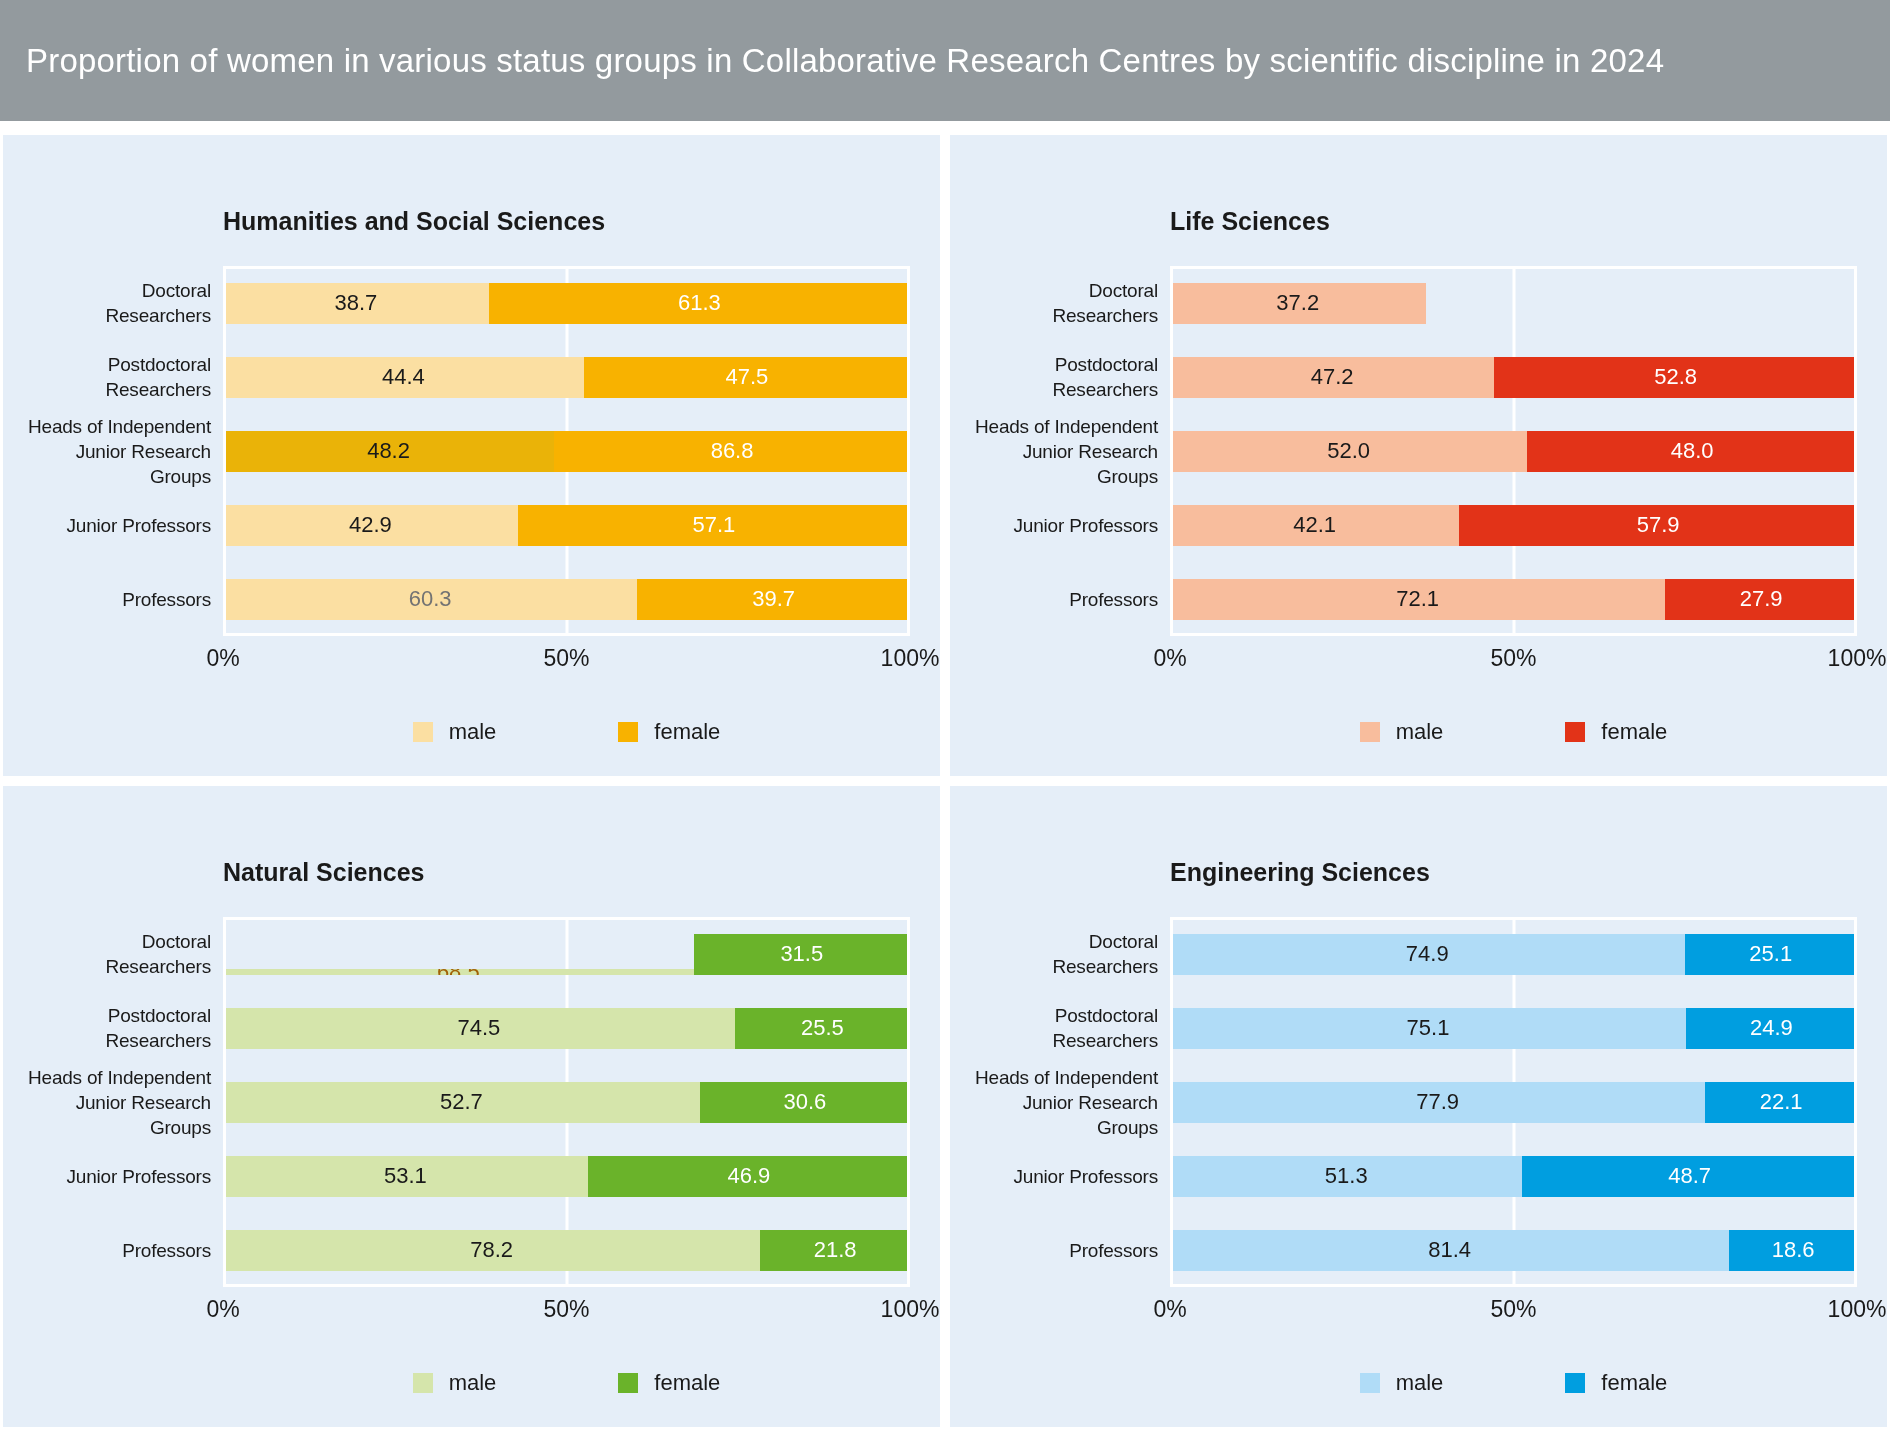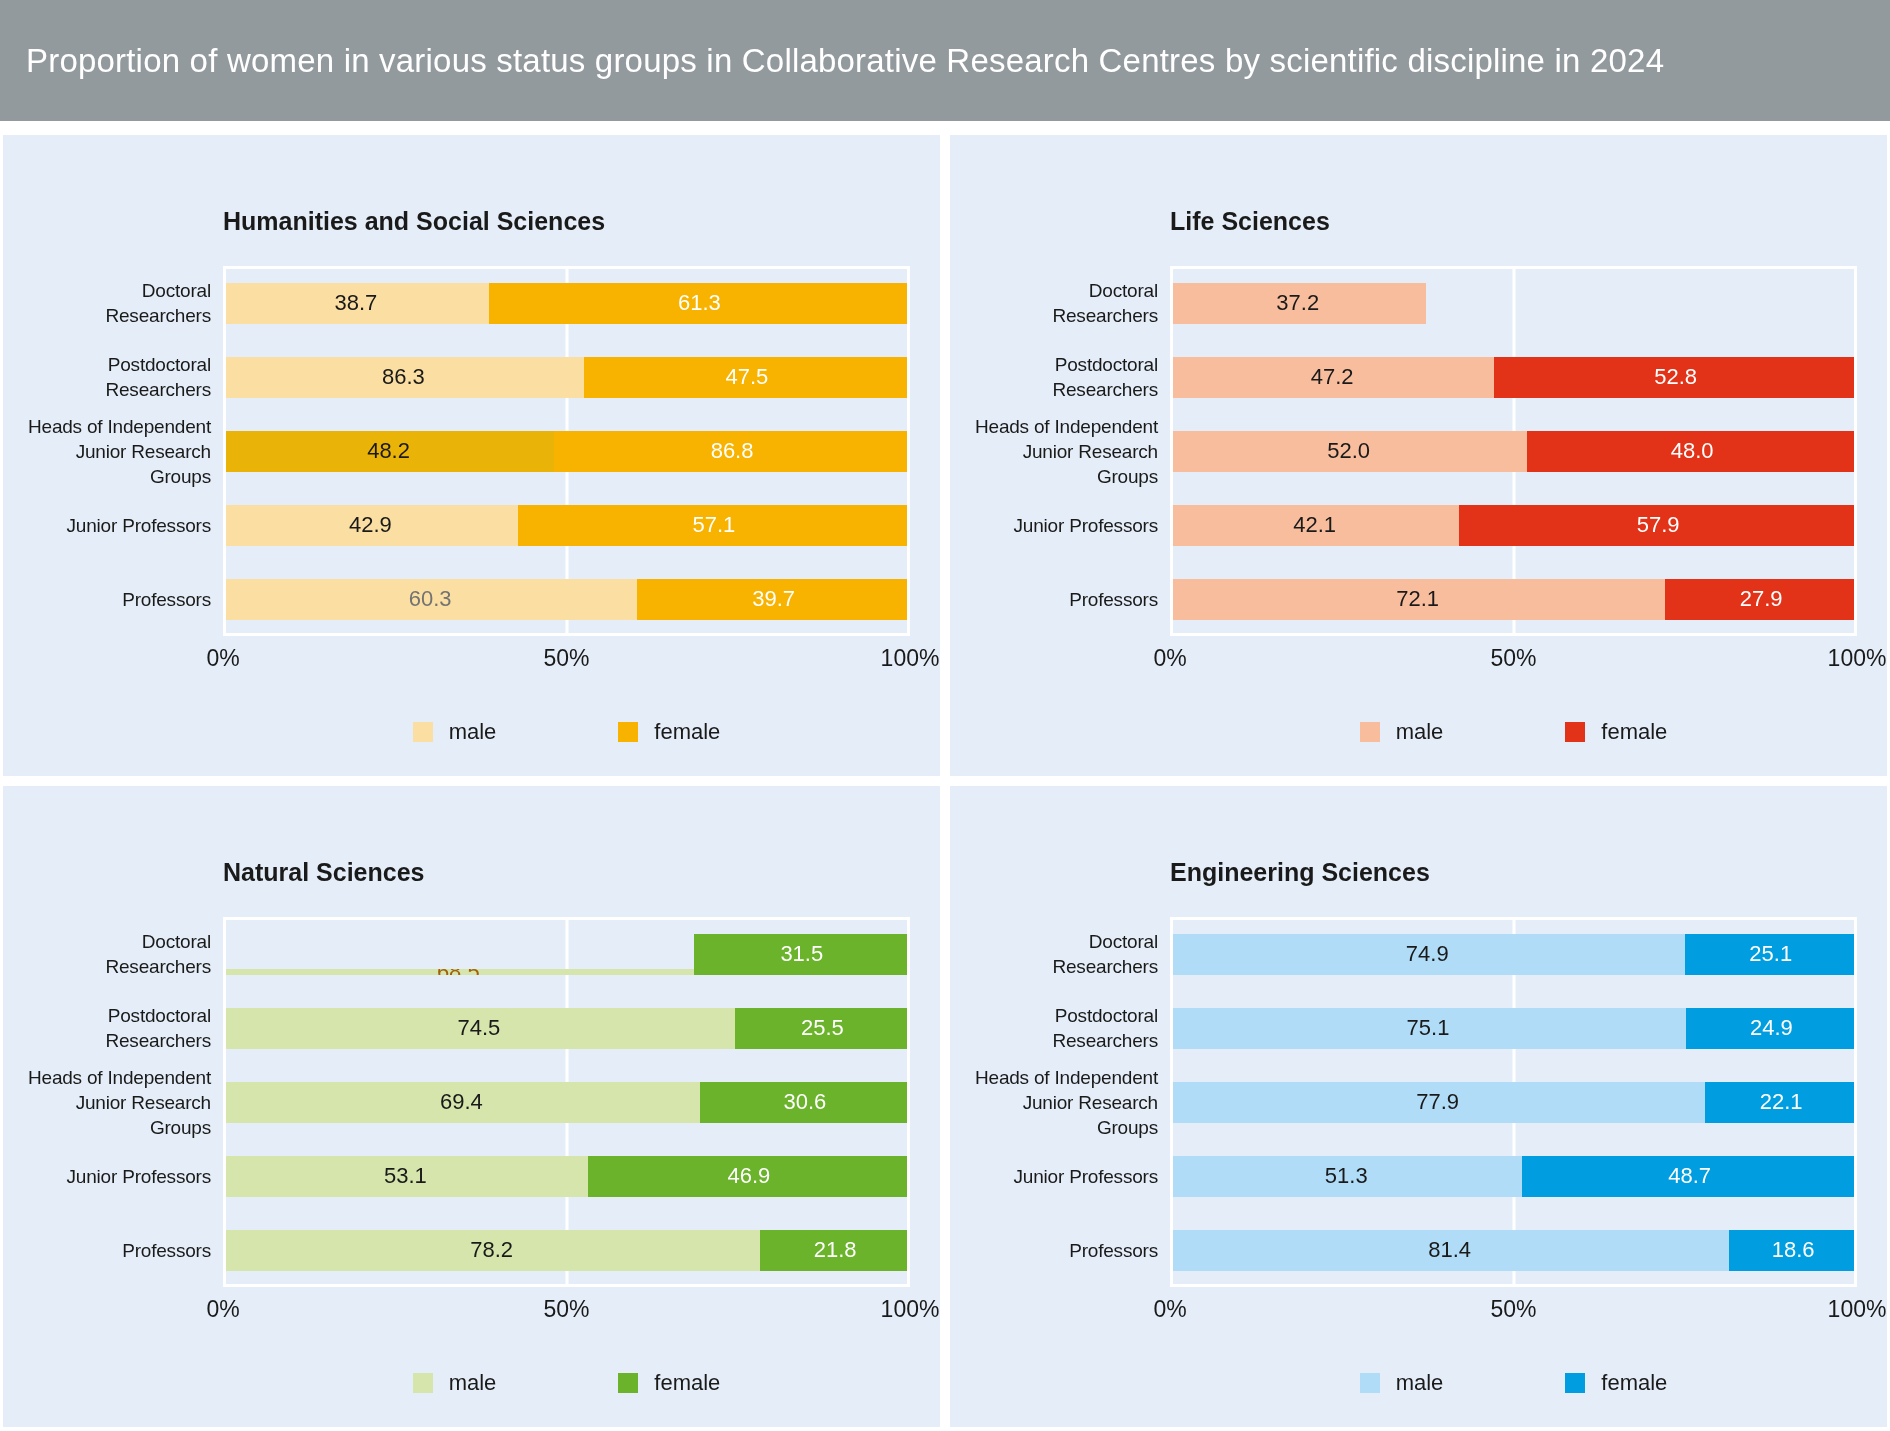--- a/index.html
+++ b/index.html
@@ -118,21 +118,21 @@
                 <span class="val">38.7</span>
               </div>
               <div class="seg" style="width: 61.3%; background: rgb(248, 178, 0); color: rgb(255, 255, 255);">
                 <span class="val">61.3</span>
               </div>
             </div>
           </div>
           <div class="bar-row">
             <div class="bar">
               <div class="seg" style="width: 52.5%; background: rgb(251, 223, 162); color: rgb(26, 26, 26);">
-                <span class="val">86.3</span>
+                <span class="val">44.4</span>
               </div>
               <div class="seg" style="width: 47.5%; background: rgb(248, 178, 0); color: rgb(255, 255, 255);">
                 <span class="val">47.5</span>
               </div>
             </div>
           </div>
           <div class="bar-row">
             <div class="bar">
               <div class="seg" style="width: 48.2%; background: #eab308; color: rgb(26, 26, 26);">
                 <span class="val">48.2</span>
@@ -293,21 +293,21 @@
                 <span class="val">74.5</span>
               </div>
               <div class="seg" style="width: 25.5%; background: rgb(106, 179, 42); color: rgb(255, 255, 255);">
                 <span class="val">25.5</span>
               </div>
             </div>
           </div>
           <div class="bar-row">
             <div class="bar">
               <div class="seg" style="width: 69.4%; background: rgb(213, 229, 171); color: rgb(26, 26, 26);">
-                <span class="val">69.4</span>
+                <span class="val">52.7</span>
               </div>
               <div class="seg" style="width: 30.6%; background: rgb(106, 179, 42); color: rgb(255, 255, 255);">
                 <span class="val">30.6</span>
               </div>
             </div>
           </div>
           <div class="bar-row">
             <div class="bar">
               <div class="seg" style="width: 53.1%; background: rgb(213, 229, 171); color: rgb(26, 26, 26);">
                 <span class="val">53.1</span>

